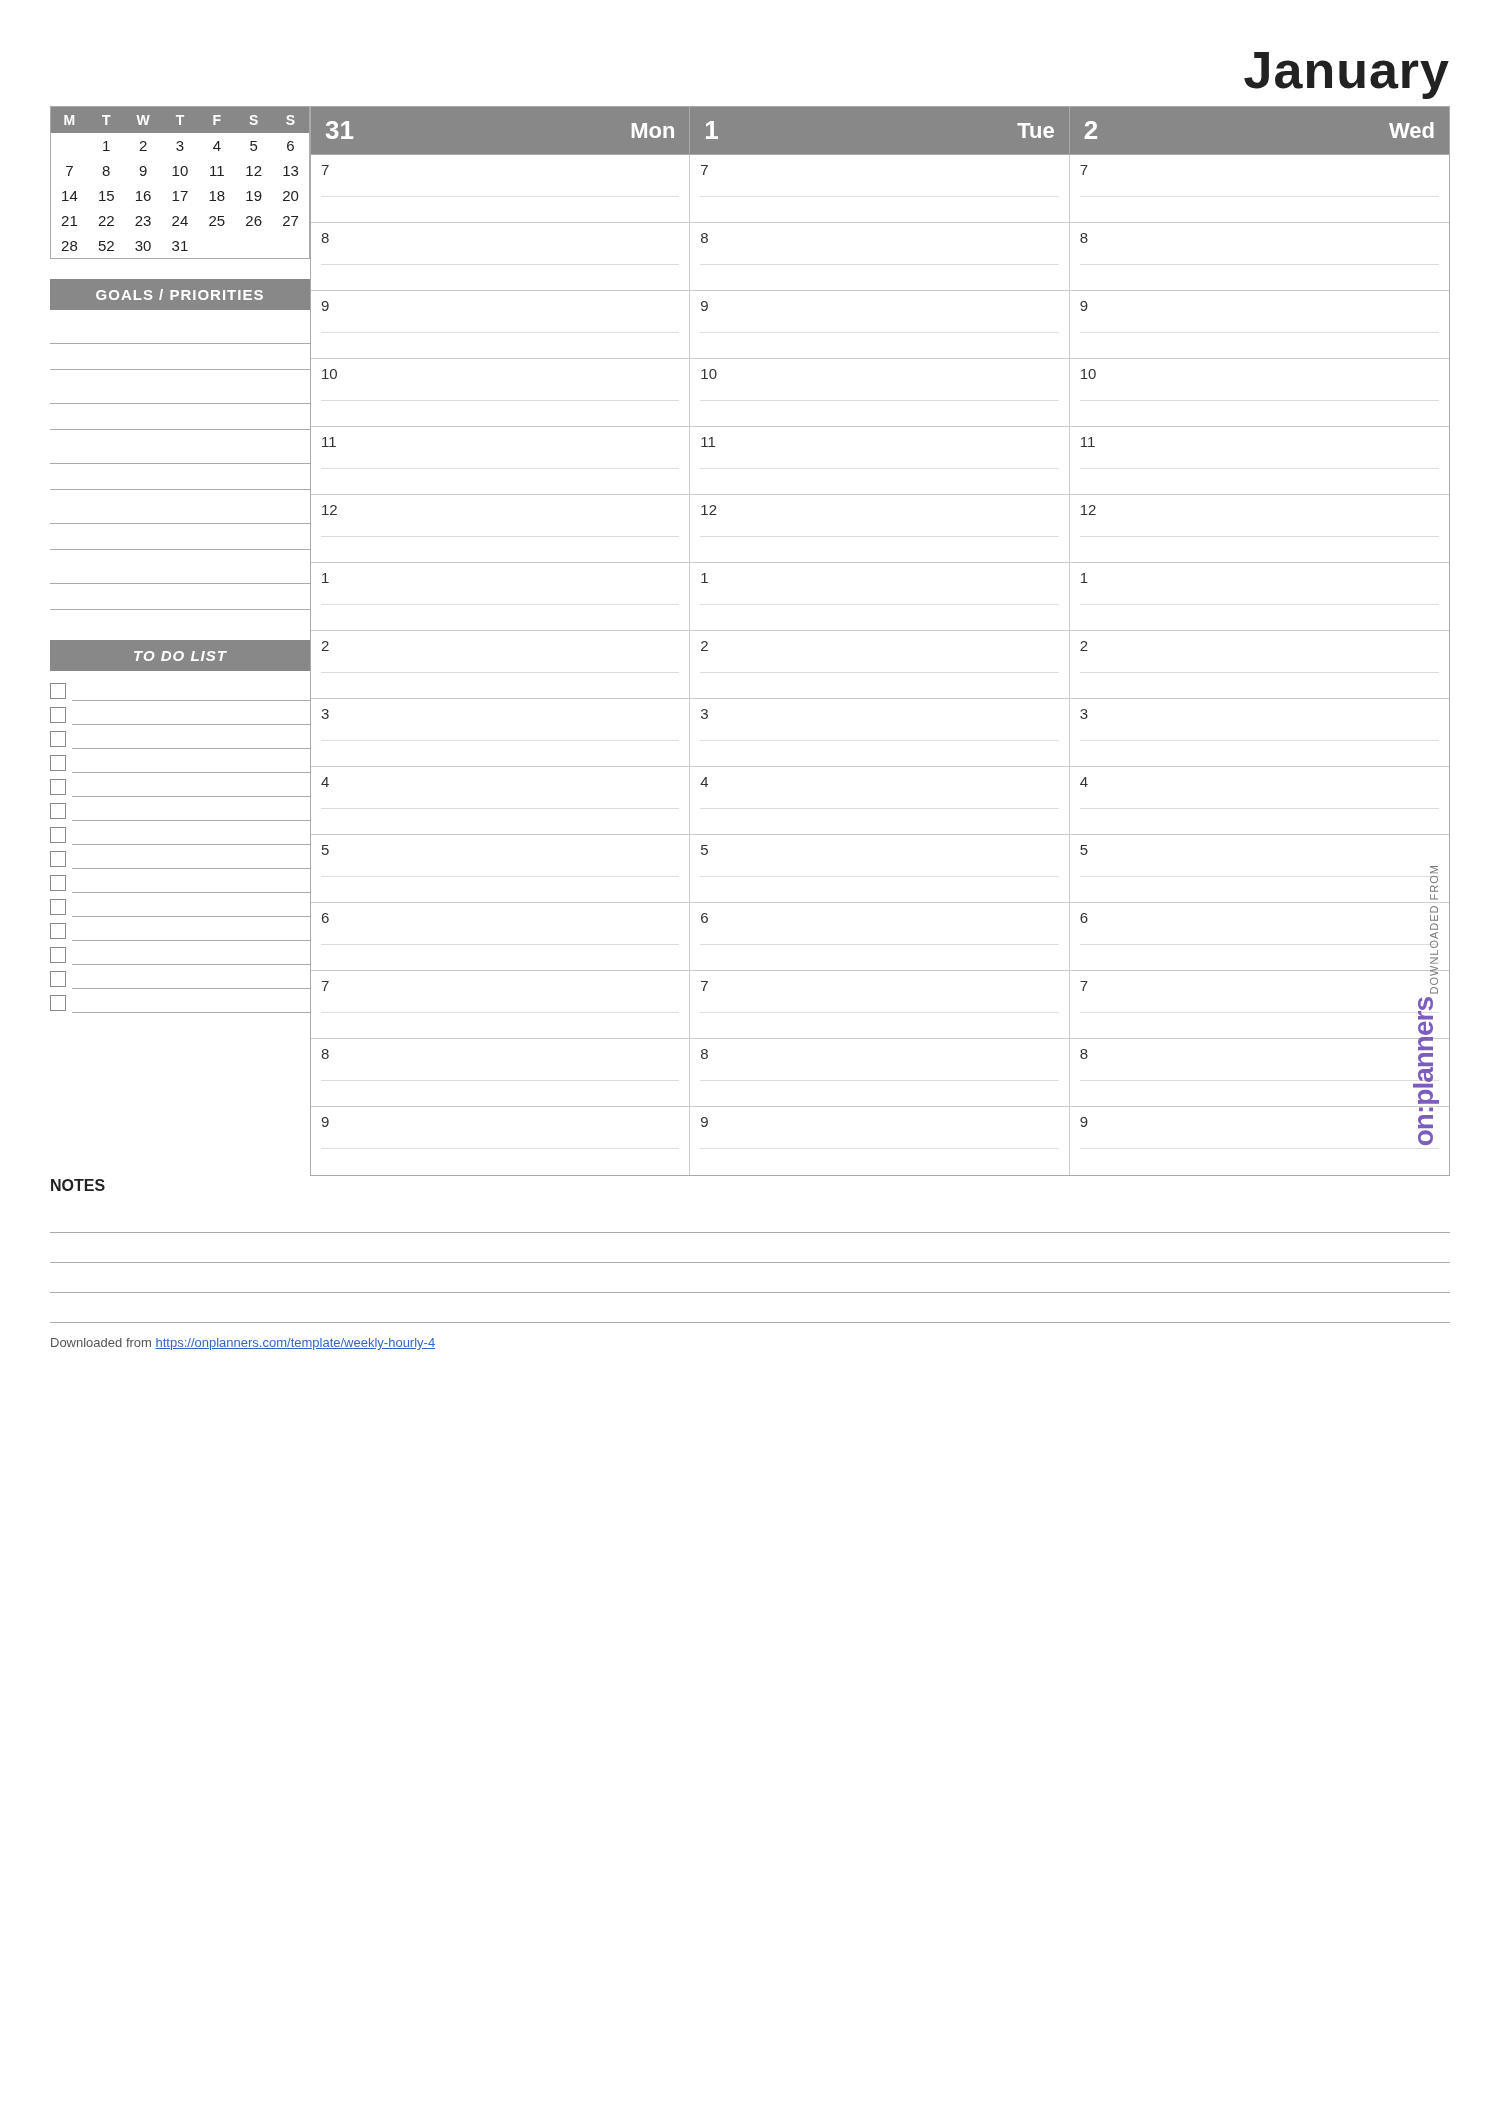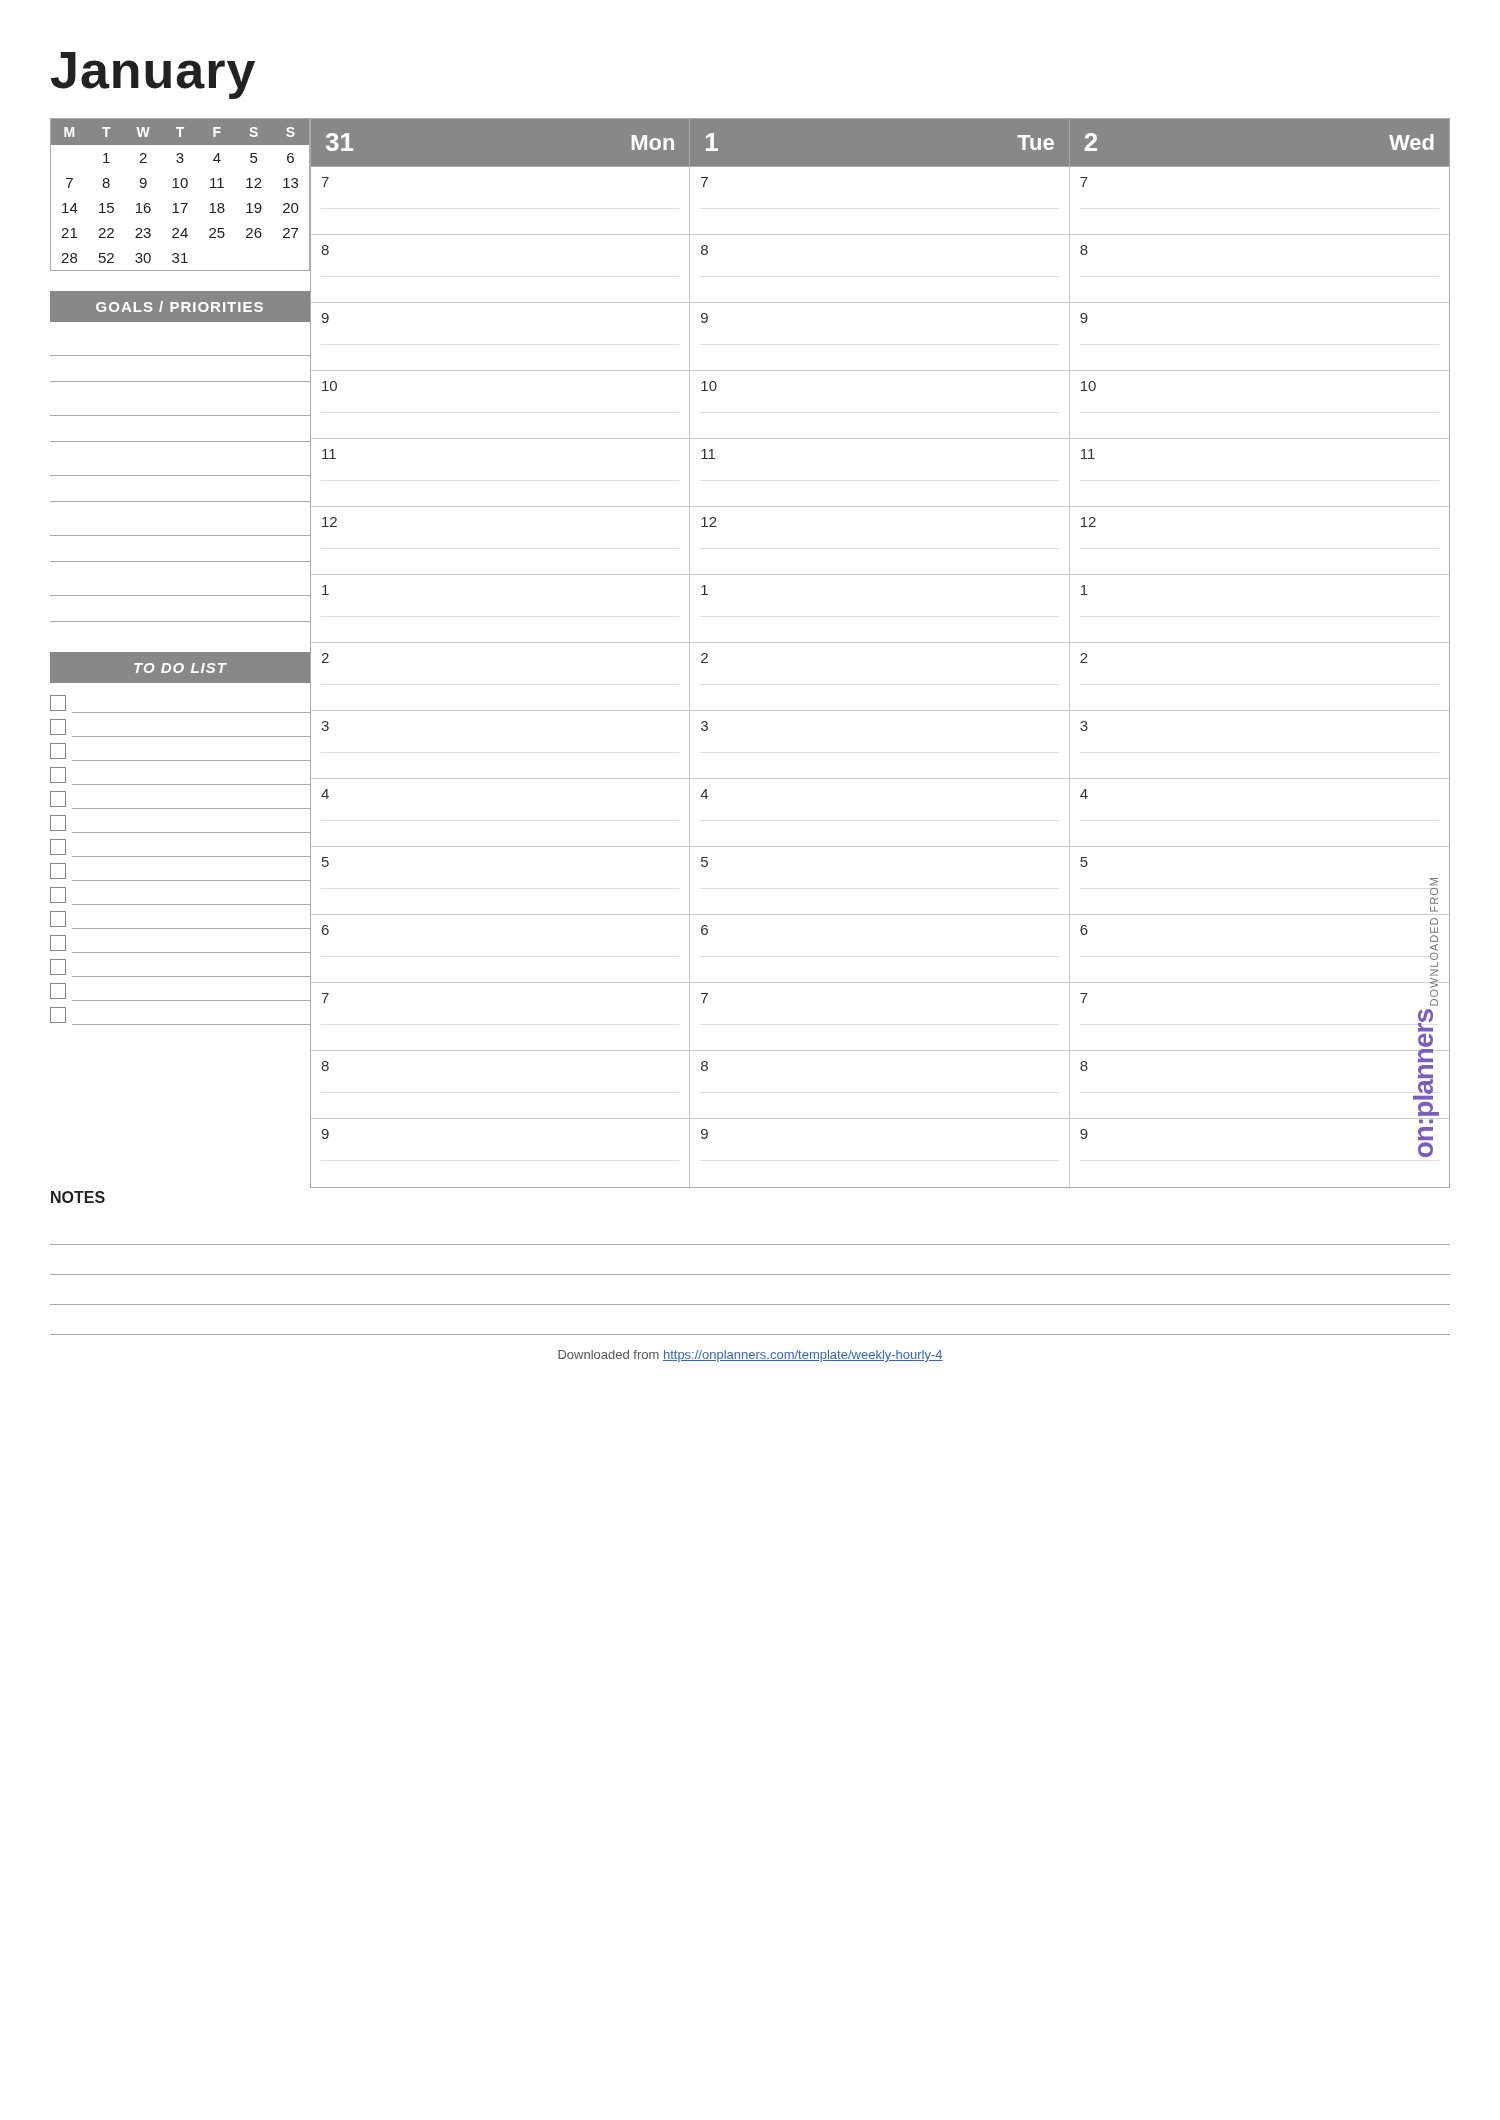--- a/index.html
+++ b/index.html
@@ -8,22 +8,23 @@
       font-family: Arial, Helvetica, sans-serif;
       width: 1500px;
       min-height: 2120px;
       padding: 40px 50px;
       color: #222;
     }
 
     .page-title {
       font-size: 52px;
       font-weight: bold;
-      margin-bottom: 18px;
+      margin-bottom: 6px;
       letter-spacing: 1px;
+      text-align: right;
     }
 
     .main-layout {
       display: flex;
       gap: 0;
       width: 100%;
     }
 
     
     .sidebar {
@@ -241,21 +242,20 @@
       color: #f0a500;
       writing-mode: vertical-rl;
       transform: rotate(180deg);
       letter-spacing: -1px;
     }
     .brand-logo span {
       color: #7c5cbf;
     }
 
     .footer-link {
-      text-align: center;
       font-size: 13px;
       color: #555;
       margin-top: 12px;
     }
     .footer-link a {
       color: #3366cc;
     }
 
     .schedule-wrapper {
       position: relative;

